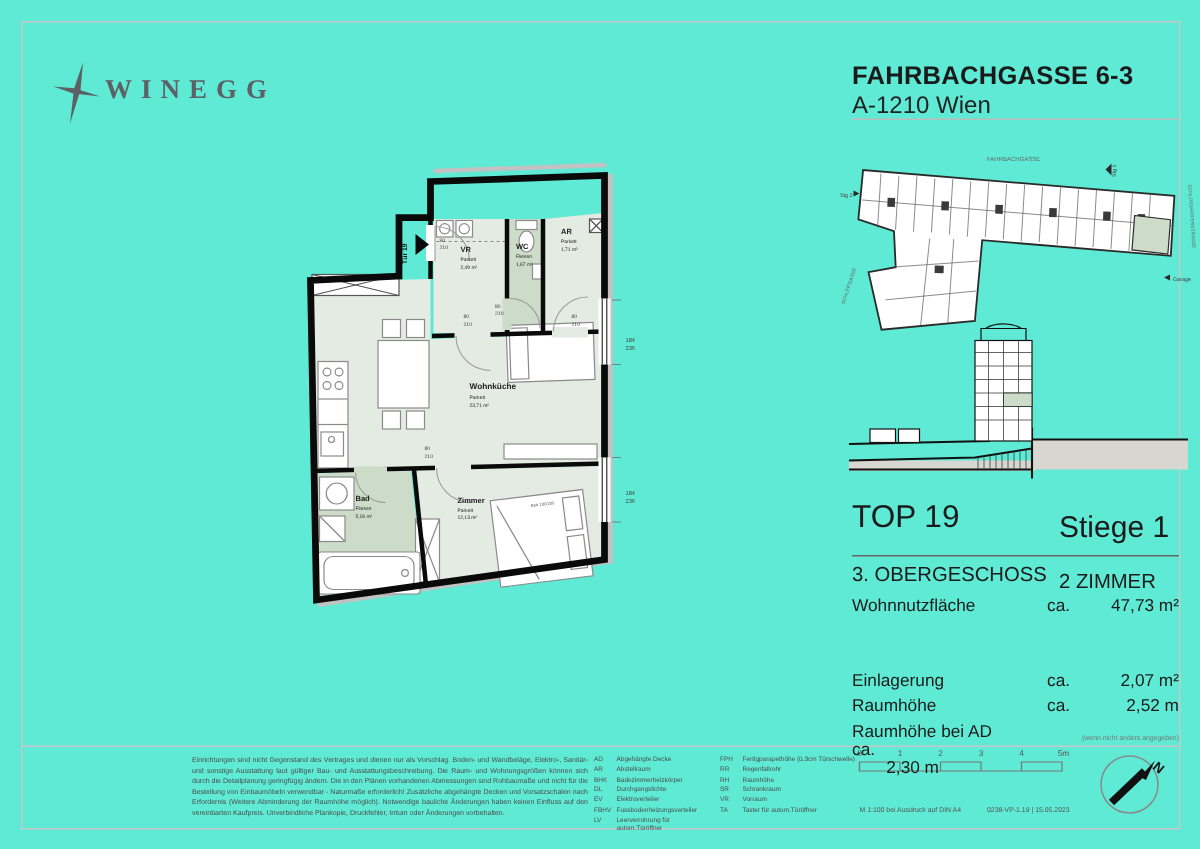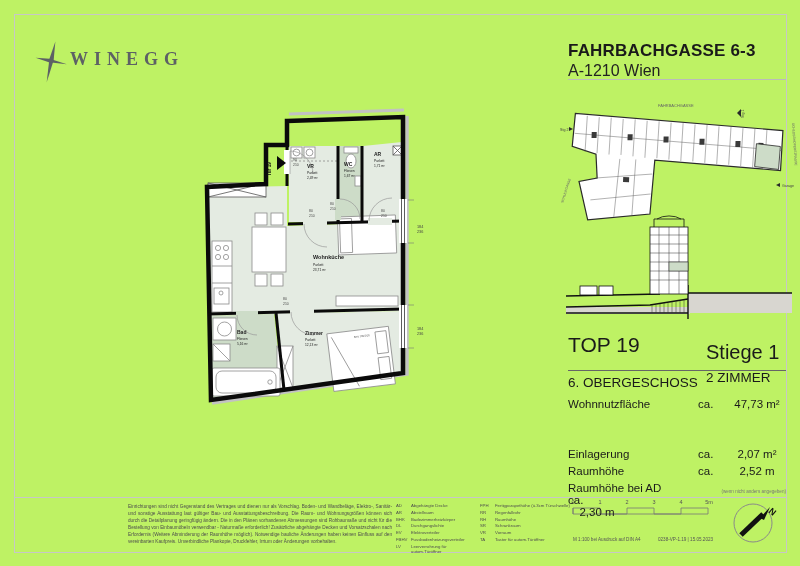--- a/index.html
+++ b/index.html
@@ -1,38 +1,38 @@
 <!DOCTYPE html>
 <html><head>
 <meta charset="utf-8">
 <style>
   html,body{margin:0;padding:0;background:#ffffff;}
-  #page{position:relative;width:800px;height:566px;background:#bef264;
+  #page{position:relative;width:800px;height:566px;background:#5eead4;
         font-family:"Liberation Sans",sans-serif;color:#1a1a1a;overflow:hidden;}
   .abs{position:absolute;}
   #frame{left:14px;top:14px;width:771px;height:537px;border:1px solid #c7c7c7;}
   #footer-line{left:14px;top:497px;width:772px;height:1px;background:#c7c7c7;}
 
   
   #brand{left:70px;top:49px;font-family:"Liberation Serif",serif;font-size:18px;
          letter-spacing:6px;color:#5d6165;font-weight:600;}
   #proj-title{left:568px;top:41px;font-size:17px;font-weight:bold;letter-spacing:.2px;}
   #proj-city{left:568px;top:62px;font-size:16px;color:#222;text-align:right;}
   #hdr-rule{left:568px;top:79px;width:218px;height:1px;background:#bbb;}
 
   
   #top-no{left:568px;top:333px;font-size:21px;font-weight:normal;}
   #stiege{left:706px;top:341px;font-size:20px;font-weight:normal;}
   #top-rule{left:568px;top:370px;width:218px;height:1px;background:#666;}
   #floor-name{left:568px;top:375px;font-size:13.5px;}
-  #rooms-count{left:706px;top:370px;font-size:13.5px;}
+  #rooms-count{left:706px;top:380px;font-size:13.5px;}
   .inforow{left:568px;width:218px;display:flex;font-size:11.5px;}
   .inforow .lbl{flex:1;}
   .inforow .ca{width:30px;}
-  .inforow .val{width:58px;text-align:center;}
+  .inforow .val{width:58px;text-align:right;}
   #note{left:568px;top:489px;width:218px;text-align:right;font-size:4.6px;color:#777;}
 
   
   #swap{left:24px;top:505px;font-size:30px;font-weight:bold;letter-spacing:3px;color:#6d7175;}
   #disclaimer{left:128px;top:503px;width:264px;font-size:4.7px;line-height:7px;color:#4d4d4d;text-align:justify;}
   .legend{top:503px;font-size:4.3px;line-height:1.25;color:#4d4d4d;}
   #legend1{left:396px;width:82px;}
   #legend2{left:480px;width:92px;}
   .lg-row{display:flex;margin-bottom:1.4px;}
   .lg-c{width:15px;flex:none;}
@@ -335,21 +335,21 @@
       <circle cx="753" cy="523" r="19" stroke="#8a8a8a" stroke-width="1" fill="none"></circle>
       <line x1="741" y1="535" x2="763" y2="514" stroke="#111" stroke-width="5"></line>
       <polygon points="760,518 770,507 764,520" fill="#111"></polygon>
       <text x="768" y="512" font-size="9" font-weight="bold" fill="#111" transform="rotate(40 768 512)">N</text>
     </g>
   </svg>
 
   <div class="abs" id="top-no">TOP 19</div>
   <div class="abs" id="stiege">Stiege 1</div>
   <div class="abs" id="top-rule"></div>
-  <div class="abs" id="floor-name">6. OBERGESCHOSS</div>
+  <div class="abs" id="floor-name">3. OBERGESCHOSS</div>
   <div class="abs" id="rooms-count">2 ZIMMER</div>
 
   <div class="abs inforow" style="top:398px;">
     <span class="lbl">Wohnnutzfläche</span>
     <span class="ca">ca.</span>
     <span class="val">47,73 m²</span>
   </div>
   <div class="abs inforow" style="top:448px;">
     <span class="lbl">Einlagerung</span>
     <span class="ca">ca.</span>

